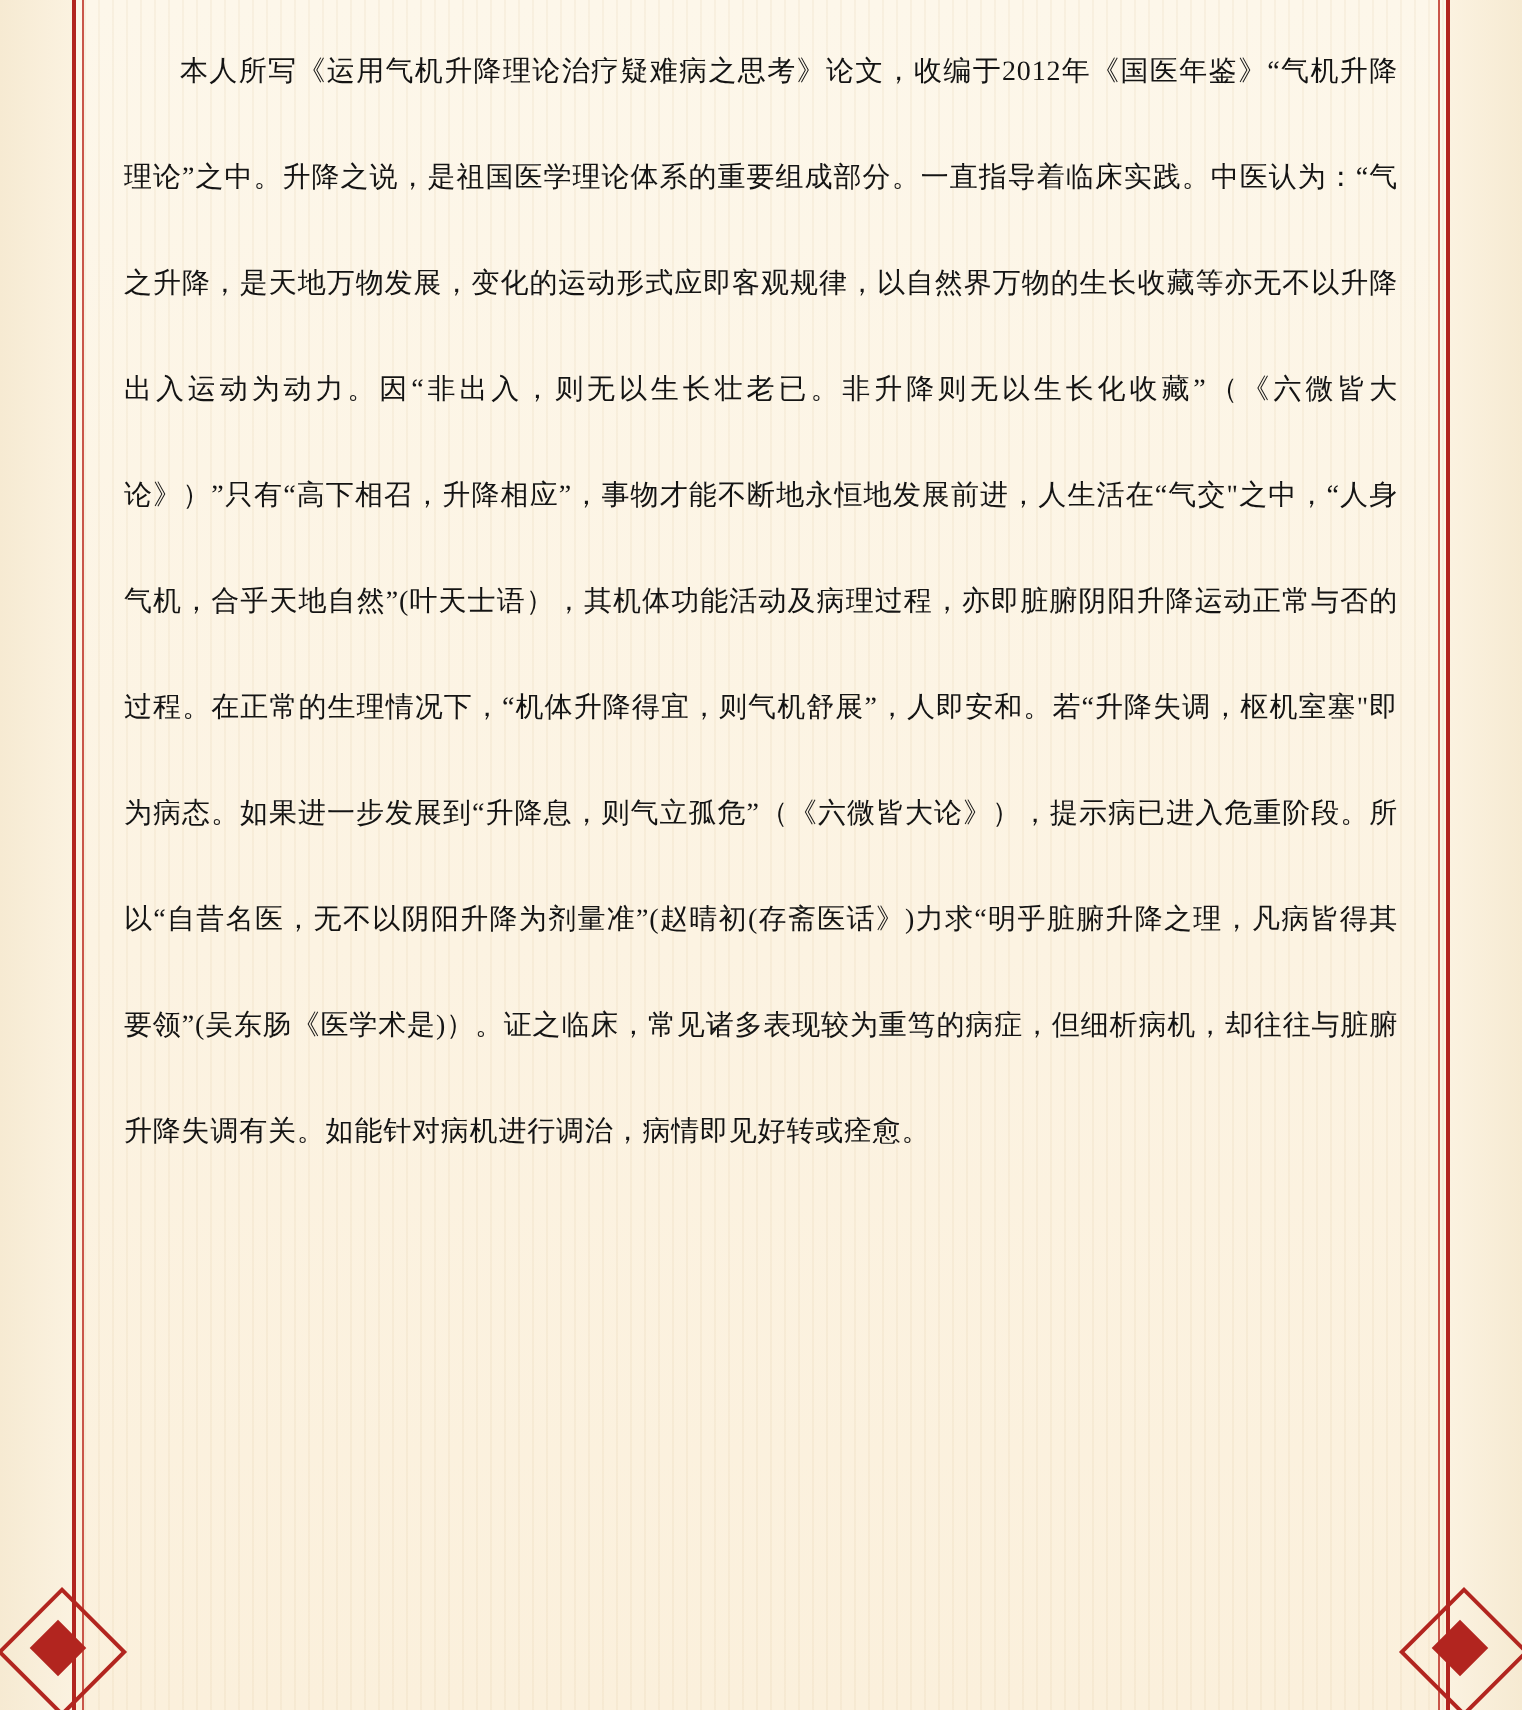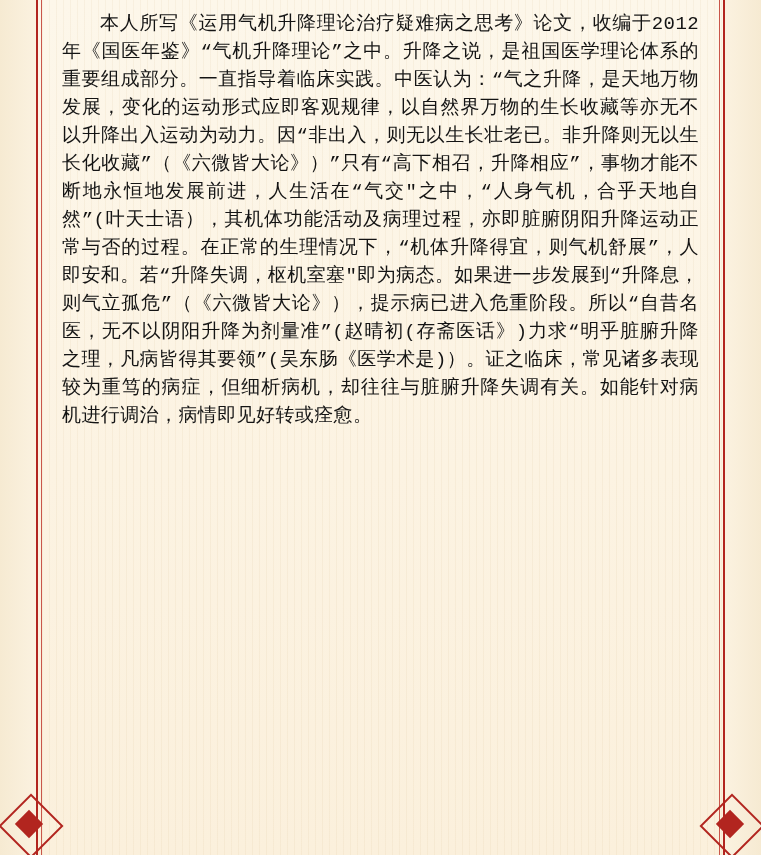--- a/index.html
+++ b/index.html
@@ -91,27 +91,27 @@
   .content {
     position: absolute;
     left: 62px;
     right: 62px;
     top: 10px;
     bottom: 0;
   }
   .paragraph {
     margin: 0;
     color: #141414;
-    font-size: 19px;
-    line-height: 28px;
+    font-size: 14px;
+    line-height: 53px;
     letter-spacing: 0.4px;
     text-align: justify;
     text-justify: inter-ideograph;
     text-indent: 2em;
-    font-family: Liberation Mono, monospace;
+    font-family: Liberation Serif, serif;
   }
 </style>
 </head>
 <body>
 
 <div class="page">
 
   <div class="margin-band left"></div>
   <div class="margin-band right"></div>
 

